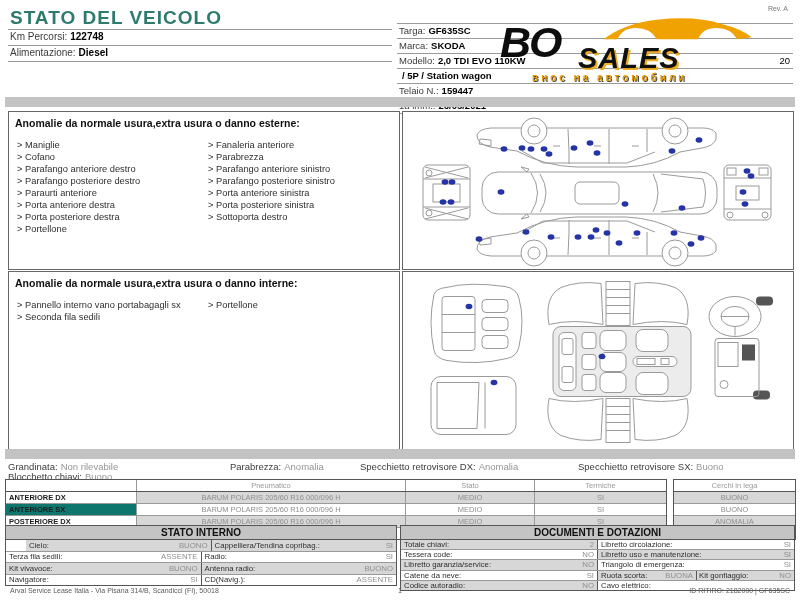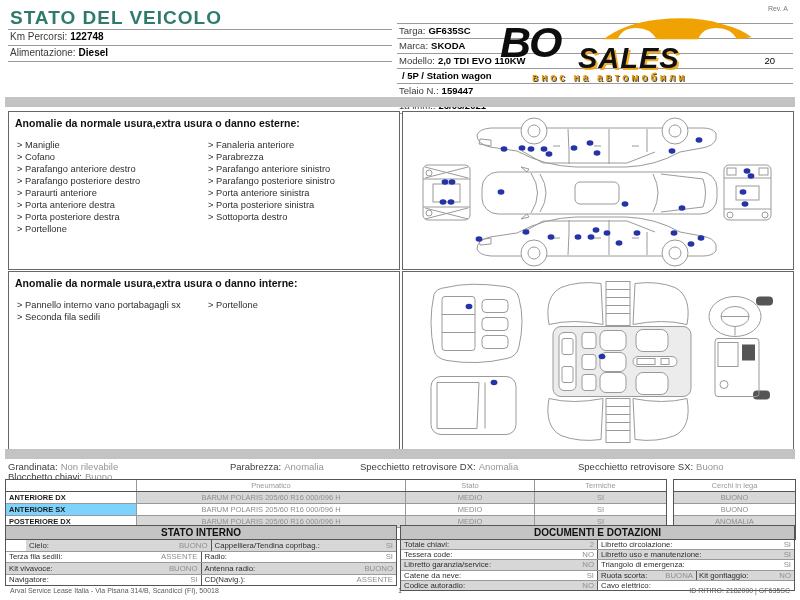--- a/index.html
+++ b/index.html
@@ -10,21 +10,21 @@
   
   .title{left:10px;top:7px;font-size:19px;font-weight:bold;color:#2e7b6d;letter-spacing:1px;}
   .rev{right:12px;top:5px;font-size:7px;color:#777;}
   .fields-left{left:8px;top:29px;width:384px;border-top:1px solid #9a9a9a;}
   .fields-right{left:397px;top:23px;width:396px;border-top:1px solid #9a9a9a;}
   .frow{position:relative;border-bottom:1px solid #9a9a9a;padding:1px 2px;min-height:12px;}
   .fields-left .frow{min-height:13px;font-size:10px;}
   .fields-right .frow{font-size:9.5px;}
   .flbl{color:#3a3a3a;}
   .fval{font-weight:bold;color:#000;margin-left:3px;}
-  .fsuffix{position:absolute;right:18px;top:1px;font-weight:normal;color:#000;}
+  .fsuffix{position:absolute;right:3px;top:1px;font-weight:normal;color:#000;}
 
   
   .logo{left:500px;top:20px;width:270px;height:66px;z-index:6;}
   .logo-car{position:absolute;right:8px;top:-6px;}
   .logo-bo{position:absolute;left:0px;top:2px;font-size:43px;line-height:40px;font-weight:bold;
            font-style:italic;color:#0d0d0d;letter-spacing:-2px;}
   .logo-sales{position:absolute;left:78px;top:22px;font-size:29px;font-weight:bold;font-style:italic;
            color:#101010;letter-spacing:1px;text-shadow:2px 2px 0 rgba(240,162,2,.85);}
   .logo-sub{position:absolute;left:32px;top:52px;font-size:10px;font-weight:bold;color:#e89b05;
            letter-spacing:3px;text-shadow:1px 1px 0 #4a4a4a;}
@@ -57,21 +57,21 @@
   .tire-table{left:5px;top:479px;width:660px;border:1px solid #555;font-size:7.5px;}
   .cerchi-box{left:673px;top:479px;width:121px;border:1px solid #555;font-size:7.5px;}
   .trow{display:flex;border-bottom:1px solid #999;}
   .trow:last-child{border-bottom:none;}
   .tc{padding:1px 3px;border-right:1px solid #999;overflow:hidden;white-space:nowrap;}
   .tc:last-child{border-right:none;}
   .c0{width:124px;} .c1{width:262px;text-align:center;} .c2{width:122px;text-align:center;} .c3{flex:1;text-align:center;}
   .cc{flex:1;text-align:center;}
   .th{color:#9a9a9a;}
   .thead{border-bottom:1px solid #555;}
-  .pos{font-weight:bold;color:#1c1c1c;background:#7dd3fc;}
+  .pos{font-weight:bold;color:#1c1c1c;background:#0f766e;}
   .val{color:#8f8f8f;}
   .trow.shade .tc{background:#d7d7d7;}
   .trow.shade .tc.pos{background:#fff;}
 
   
   .ptable{top:525px;border:1px solid #555;}
   .ptable-left{left:5px;width:390px;}
   .ptable-right{left:400px;width:393px;}
   .phead{background:#c4c4c4;border-bottom:1px solid #555;text-align:center;
          font-weight:bold;font-size:10px;color:#101010;padding:1px 0;}

